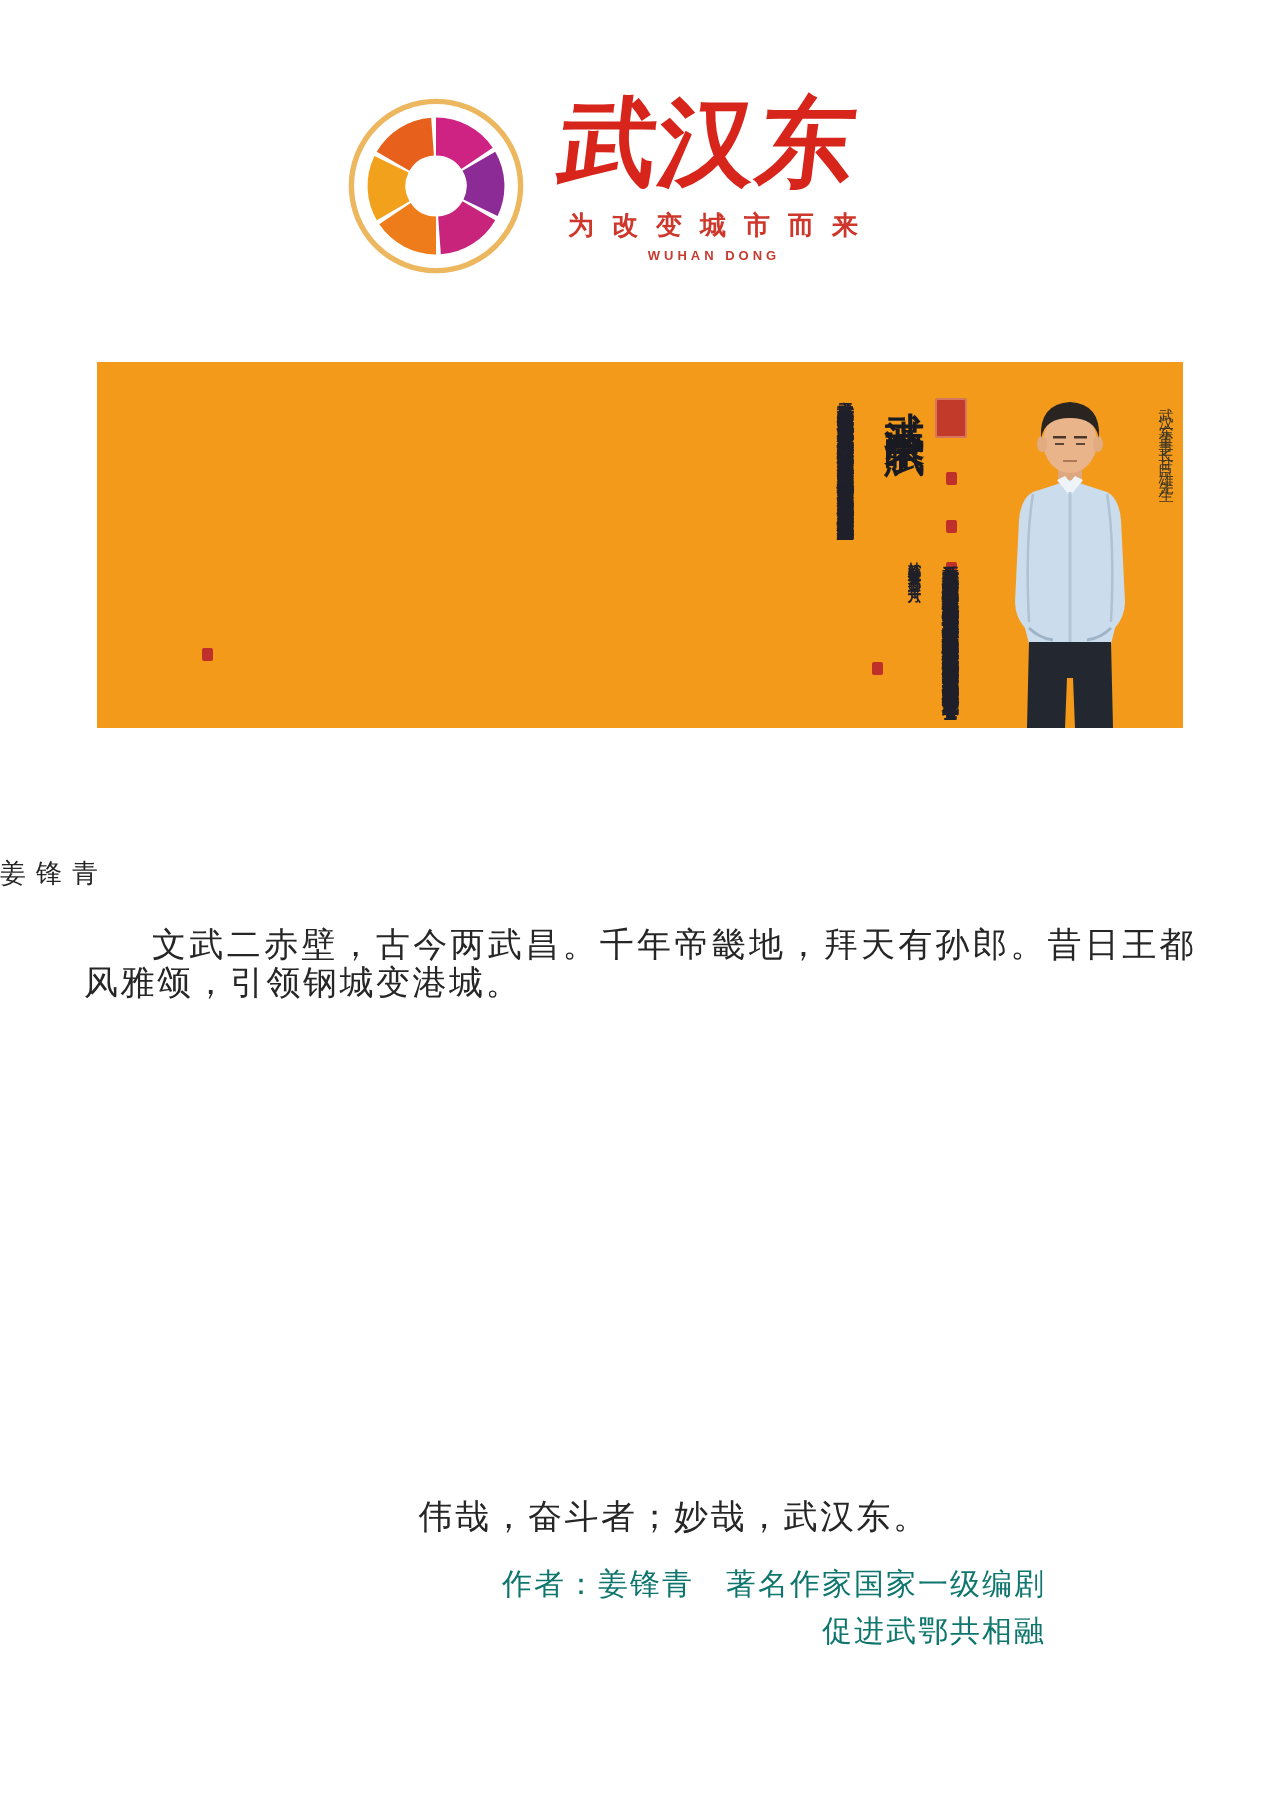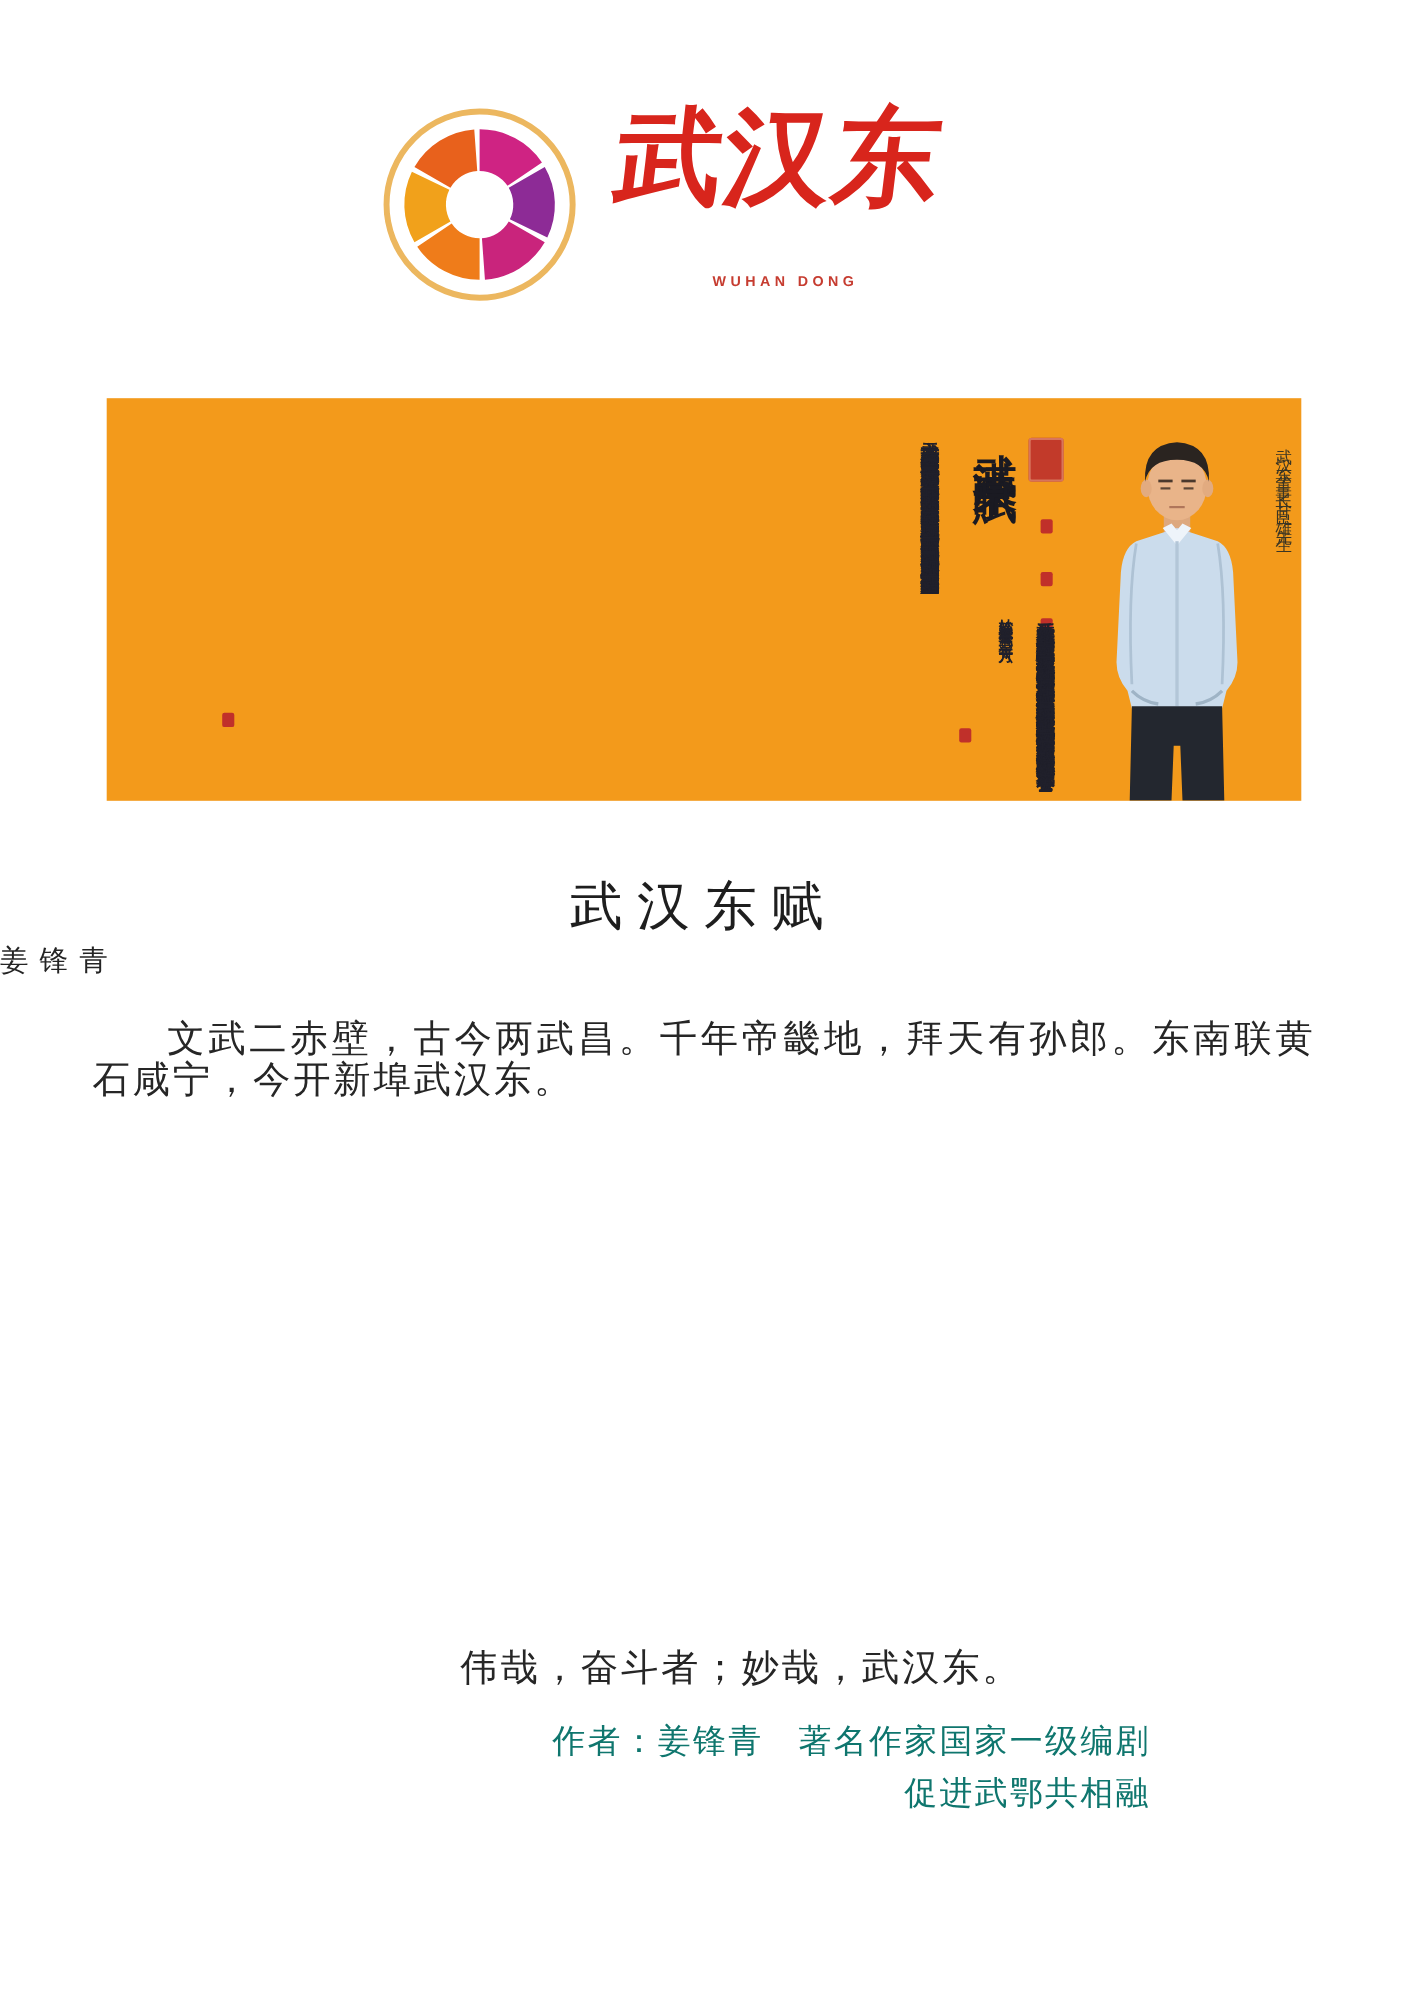--- a/index.html
+++ b/index.html
@@ -106,20 +106,21 @@
         <path d="M50,12 A38,38 0 0 1 81.5,28.7 L64.1,40.5 A17,17 0 0 0 50,33 Z" fill="#8d2b96" transform="rotate(60 50 50)"></path>
         <path d="M50,12 A38,38 0 0 1 81.5,28.7 L64.1,40.5 A17,17 0 0 0 50,33 Z" fill="#c9247c" transform="rotate(120 50 50)"></path>
         <path d="M50,12 A38,38 0 0 1 81.5,28.7 L64.1,40.5 A17,17 0 0 0 50,33 Z" fill="#ef7c1a" transform="rotate(180 50 50)"></path>
         <path d="M50,12 A38,38 0 0 1 81.5,28.7 L64.1,40.5 A17,17 0 0 0 50,33 Z" fill="#f1a11b" transform="rotate(240 50 50)"></path>
         <path d="M50,12 A38,38 0 0 1 81.5,28.7 L64.1,40.5 A17,17 0 0 0 50,33 Z" fill="#e8611c" transform="rotate(300 50 50)"></path>
       </g>
       <circle cx="50" cy="50" r="15" fill="#ffffff"></circle>
     </svg>
   </div>
   <div class="brand">武汉东</div>
+  <div class="tagline">为改变城市而来</div>
   <div class="english-row">
     <span class="rule"></span>
     <span>WUHAN DONG</span>
     <span class="rule"></span>
   </div>
 
   <div class="banner">
     <div class="banner-title">武漢東賦</div>
     <div class="title-seal"></div>
     <span class="seal-dot d1"></span>
@@ -165,24 +166,23 @@
         <path d="M34,236 Q44,246 58,248" stroke="#9fb4c6" stroke-width="3" fill="none"></path>
         <path d="M116,236 Q106,246 92,248" stroke="#9fb4c6" stroke-width="3" fill="none"></path>
 
         <path d="M34,250 L116,250 L118,336 L80,336 L78,286 L72,286 L70,336 L32,336 Z" fill="#23272f"></path>
       </svg>
     </div>
 
     <div class="banner-caption">武汉东董事长甘臣雄先生</div>
   </div>
 
-  <div class="article-title">武汉东赋</div>
   <div class="article-author">姜锋青</div>
 
-  <div class="para p1">文武二赤壁，古今两武昌。千年帝畿地，拜天有孙郎。东南联黄石咸宁，今开新埠武汉东。</div>
+  <div class="para p1">文武二赤壁，古今两武昌。千年帝畿地，拜天有孙郎。昔日王都风雅颂，引领钢城变港城。</div>
   <div class="para p4">伟哉，奋斗者；妙哉，武汉东。</div>
 
   <div class="attr">
     <div>作者：姜锋青　著名作家国家一级编剧</div>
     <div>促进武鄂共相融</div>
   </div>
 
 </div>
 
 </body></html>

